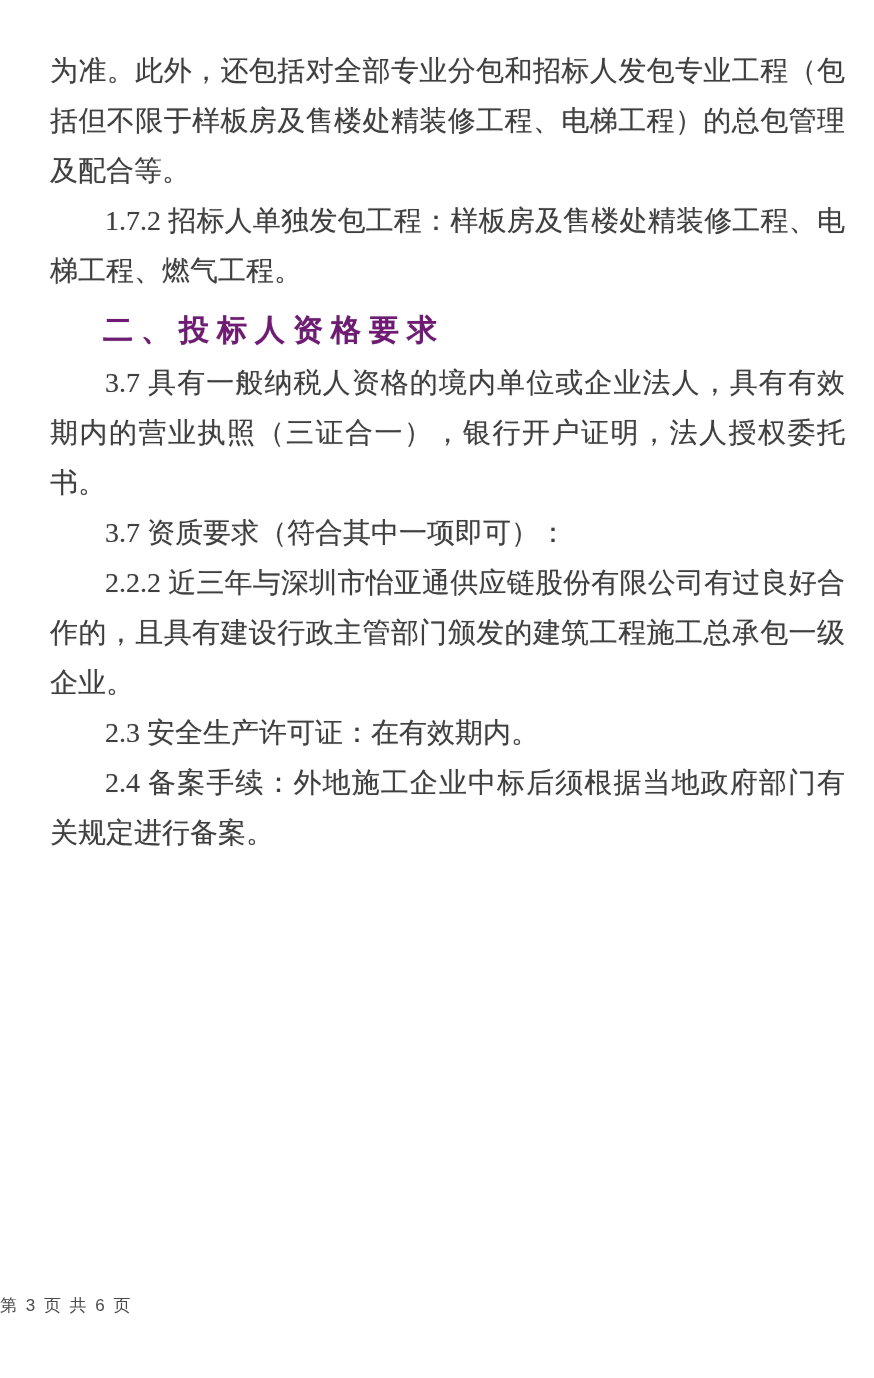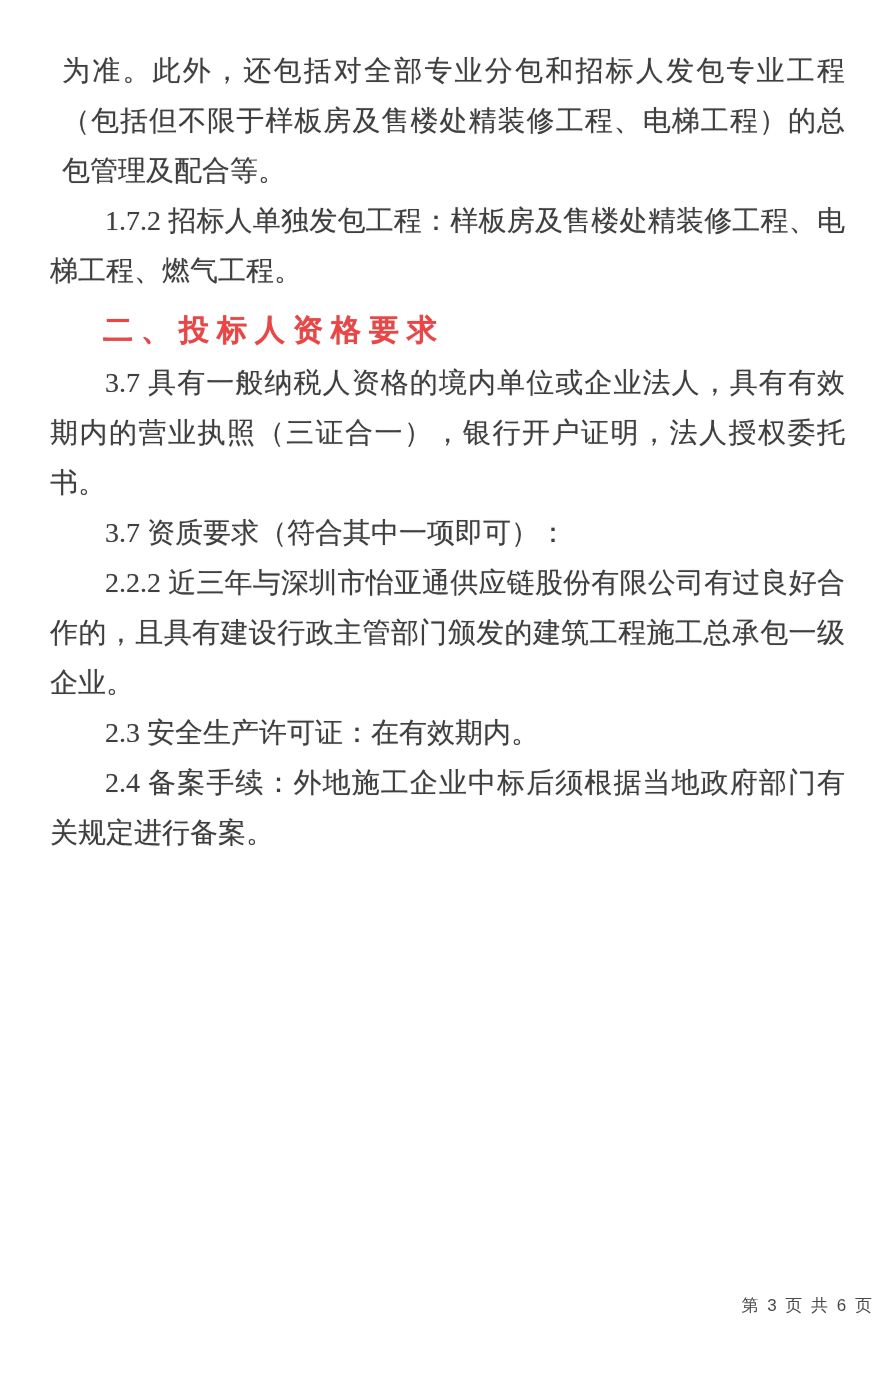--- a/index.html
+++ b/index.html
@@ -28,38 +28,37 @@
     text-justify: inter-character;
     text-shadow: 0 0 1px rgba(70,70,70,0.45);
     word-break: normal;
   }
   .para {
     margin: 0;
     text-indent: 55px;
   }
   .para.flush {
     text-indent: 0;
-    margin-left: 12px;
   }
   .section-heading {
     margin: 9px 0 3px 0;
     font-weight: bold;
-    color: #ef4444;
+    color: #701a75;
     font-size: 30px;
     letter-spacing: 8px;
     text-indent: 53px;
     line-height: 50px;
     text-shadow: 0 0 1px rgba(40,40,40,0.55);
   }
   .page-footer {
     position: absolute;
     left: 0;
     right: 0;
     top: 1294px;
-    text-align: right;
+    text-align: left;
     font-size: 17px;
     letter-spacing: 2px;
     color: #4a4a4a;
     font-family: "Liberation Sans", "DejaVu Sans", sans-serif;
   }
 </style>
 </head>
 <body>
 
 <div class="page">

